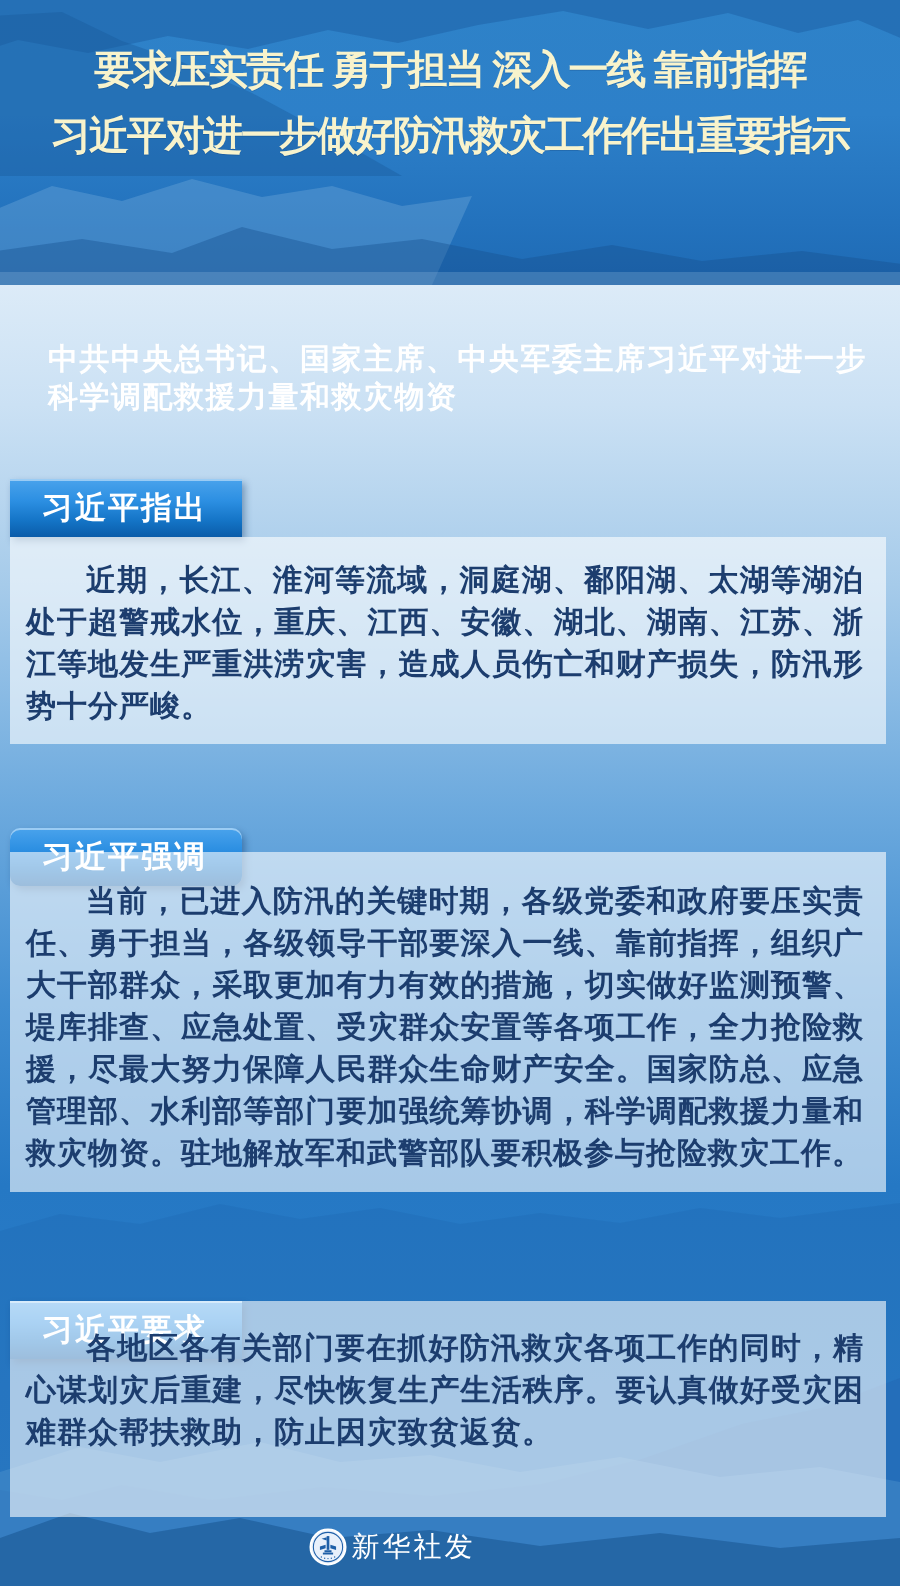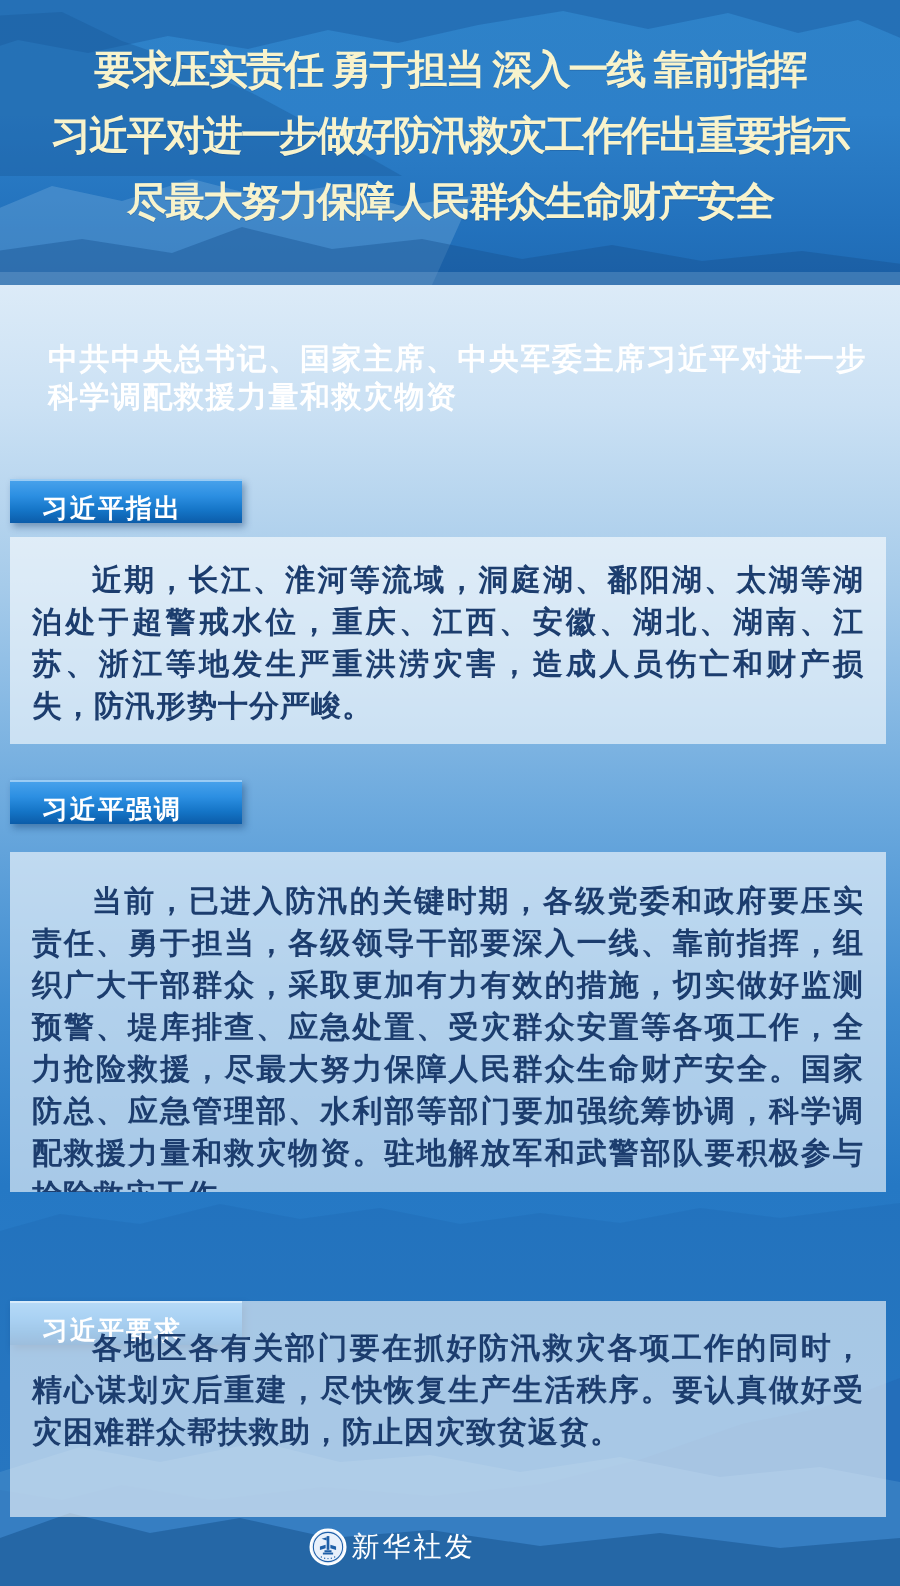--- a/index.html
+++ b/index.html
@@ -37,35 +37,35 @@
   }
   .main-bg svg{position:absolute;left:0;bottom:0;}
   
   .intro{
     position:absolute;left:48px;top:340px;width:820px;
     color:#ffffff;font-weight:700;font-size:30px;line-height:38px;
     letter-spacing:1.5px;white-space:nowrap;
   }
   
   .badge{
-    position:absolute;left:10px;width:232px;height:44px;
+    position:absolute;left:10px;width:232px;height:58px;
     background:linear-gradient(180deg,#4aa3ec 0%,#2c8fe2 38%,#1474c6 72%,#0b5ca9 100%);
     box-shadow:3px 4px 7px rgba(8,48,98,0.38), inset 0 2px 0 rgba(255,255,255,0.45);
-    color:#ffffff;font-weight:700;font-size:26px;letter-spacing:2px;
+    color:#ffffff;font-weight:700;font-size:31px;letter-spacing:2px;
     line-height:58px;padding-left:32px;box-sizing:border-box;
     white-space:nowrap;
   }
   .badge-1{top:479px;}
-  .badge-2{top:780px;}
+  .badge-2{top:828px;border-radius:10px;}
   .badge-3{top:1301px;}
   
   .panel{
     position:absolute;left:10px;width:876px;box-sizing:border-box;
     background:rgba(255,255,255,0.60);
-    padding:22px 22px 0 22px;
+    padding:22px 22px 0 16px;
     overflow:hidden;
   }
   .panel p{
     margin:0;color:#1c3d6e;font-weight:600;
     font-size:30px;line-height:42px;letter-spacing:1px;
     text-indent:2em;text-align:justify;
   }
   .panel-1{top:537px;height:207px;}
   .panel-2{top:852px;height:340px;padding-top:28px;}
   .panel-3{top:1301px;height:216px;padding-top:26px;}
@@ -89,21 +89,20 @@
     <svg width="900" height="285" viewBox="0 0 900 285">
       <path d="M-10,-10 L910,-10 L910,42 L858,20 L798,33 L728,13 L648,29 L563,11 L478,25 L398,43 L328,30 L248,49 L168,36 L88,53 L18,40 L-10,49 Z" fill="#1a5b9f" opacity="0.45"></path>
       <path d="M-10,16 L62,12 L122,41 L182,62 L252,93 L332,136 L402,176 L-10,176 Z" fill="#19599c" opacity="0.40"></path>
       <path d="M-10,212 L52,186 L122,201 L192,179 L262,197 L332,186 L402,206 L472,196 L432,285 L-10,285 Z" fill="#79aedc" opacity="0.35"></path>
       <path d="M-10,252 L82,239 L172,253 L242,227 L332,249 L422,239 L522,259 L612,245 L702,261 L802,251 L910,265 L910,285 L-10,285 Z" fill="#174f8f" opacity="0.40"></path>
       <path d="M-10,272 L910,272 L910,285 L-10,285 Z" fill="#9fc4e4" opacity="0.25"></path>
     </svg>
     <div class="title-block">
       <div>要求压实责任 勇于担当 深入一线 靠前指挥</div>
       <div>习近平对进一步做好防汛救灾工作作出重要指示</div>
-      <div>尽最大努力保障人民群众生命财产安全</div>
     </div>
   </div>
 
   <div class="main-bg">
     <svg width="900" height="470" viewBox="0 0 900 470">
       <path d="M0,115 L60,98 L140,108 L220,88 L300,103 L380,92 L460,108 L540,97 L620,107 L700,92 L780,102 L900,87 L900,470 L0,470 Z" fill="#1e68b0" opacity="0.30"></path>
       <path d="M900,262 L822,292 L742,308 L642,343 L542,368 L432,380 L322,371 L212,384 L122,369 L62,384 L0,374 L0,470 L900,470 Z" fill="#2368b4" opacity="0.55"></path>
       <path d="M0,356 L80,331 L160,346 L260,326 L340,346 L430,339 L520,356 L620,341 L720,361 L820,351 L900,366 L900,470 L0,470 Z" fill="#4e93cc" opacity="0.45"></path>
       <path d="M0,422 L70,397 L150,417 L240,402 L330,422 L430,414 L540,430 L660,417 L780,432 L900,422 L900,470 L0,470 Z" fill="#17548f" opacity="0.55"></path>
     </svg>

